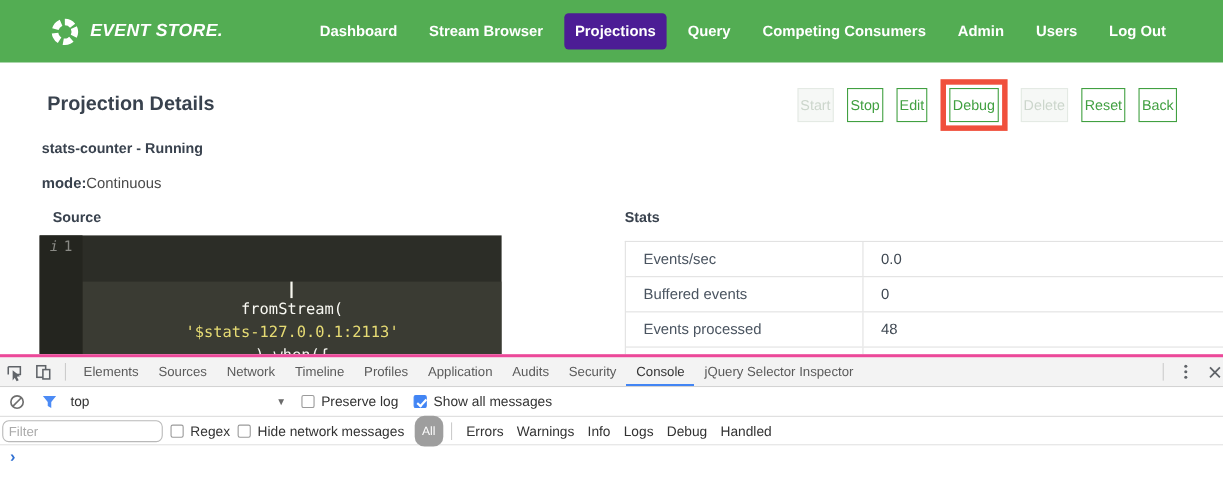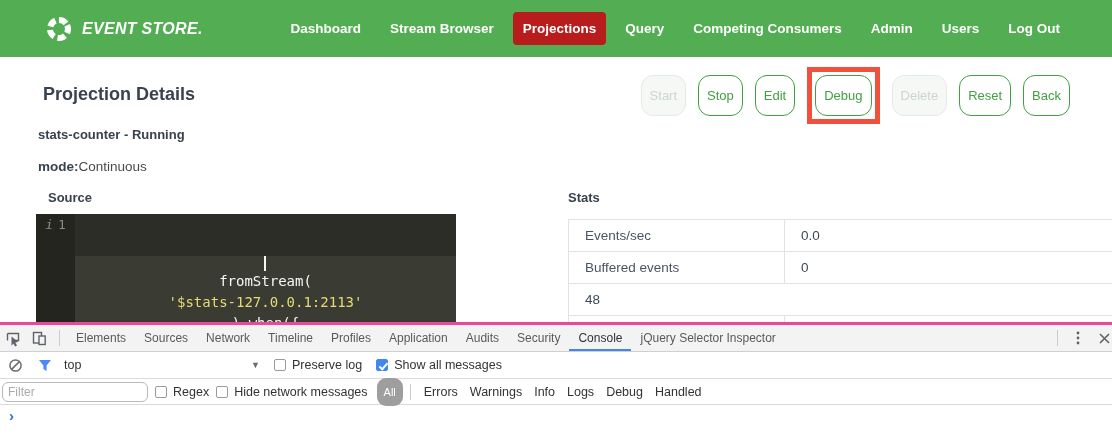--- a/index.html
+++ b/index.html
@@ -5,28 +5,28 @@
   * { margin:0; padding:0; box-sizing:border-box; }
   html,body { width:1112px; height:440px; }
   body { font-family:"Liberation Sans", sans-serif; background:#fff; position:relative; overflow:hidden; }
 
   
   .navbar { position:absolute; top:0; left:0; width:1112px; height:57px; background:#53ad53; display:flex; align-items:center; }
   .brand { display:flex; align-items:center; gap:9px; margin-left:45px; }
   .brand-text { color:#fff; font-weight:bold; font-style:italic; font-size:16px; letter-spacing:.3px; }
   .nav-items { margin-left:auto; margin-right:42px; display:flex; align-items:center; gap:9px; }
   .nav-item { color:#fff; font-weight:bold; font-size:13.5px; padding:9px 10px; border-radius:4px; white-space:nowrap; cursor:pointer; }
-  .nav-item.active { background:#b91c1c; }
+  .nav-item.active { background:#4c1d95; }
 
   
   .content { position:absolute; top:57px; left:0; width:1112px; height:265px; background:#fff; overflow:hidden; }
   .page-title { position:absolute; left:43px; top:27px; font-size:18px; font-weight:bold; color:#39424e; }
 
   .actions { position:absolute; top:15px; right:42px; height:47px; display:flex; align-items:center; gap:12px; }
-  .btn { height:41px; padding:0 8px; display:flex; align-items:center; background:#fff; border:1px solid #41a041; border-radius:12px; color:#41a041; font-size:13px; cursor:pointer; white-space:nowrap; }
+  .btn { height:31px; padding:0 2px; display:flex; align-items:center; background:#fff; border:1px solid #41a041; border-radius:0; color:#41a041; font-size:13px; cursor:pointer; white-space:nowrap; }
   .btn.disabled { border-color:#e4eae4; color:#ccd6cc; background:#f6f8f6; cursor:default; }
   .debug-box { border:5px solid #f0503c; padding:3px; }
 
   .proj-name { position:absolute; left:38px; top:70px; font-size:13px; font-weight:bold; color:#39424e; }
   .mode-line { position:absolute; left:38px; top:102px; font-size:13.5px; color:#39424e; }
   .mode-line .mode-key { font-weight:bold; }
   .mode-line .mode-val { font-weight:normal; color:#4a4a4a; }
 
   .section-label { font-size:13px; font-weight:bold; color:#39424e; }
 
@@ -151,20 +151,21 @@
     <div class="stats-table">
       <div class="stats-row">
         <div class="cell-label">Events/sec</div>
         <div class="cell-value">0.0</div>
       </div>
       <div class="stats-row">
         <div class="cell-label">Buffered events</div>
         <div class="cell-value">0</div>
       </div>
       <div class="stats-row">
+        <div class="cell-label">Events processed</div>
         <div class="cell-value">48</div>
       </div>
       <div class="stats-row partial">
         <div class="cell-label"></div>
         <div class="cell-value"></div>
       </div>
     </div>
   </div>
 </div>
 

